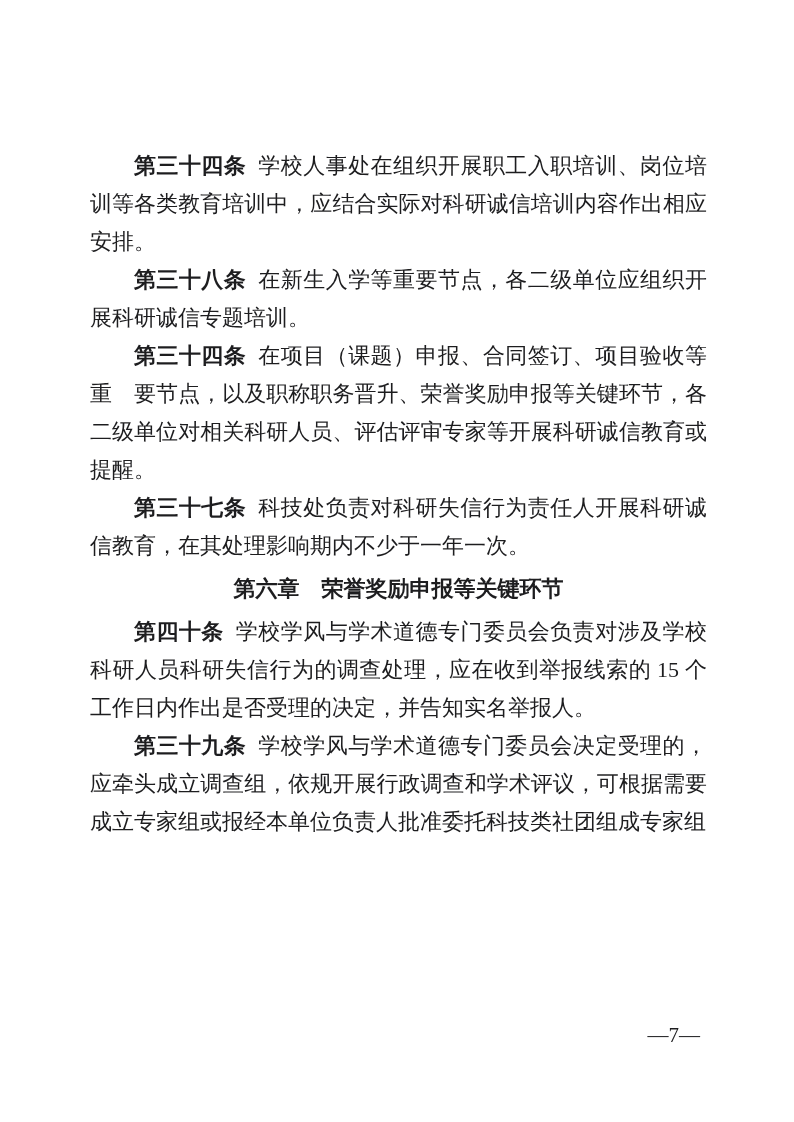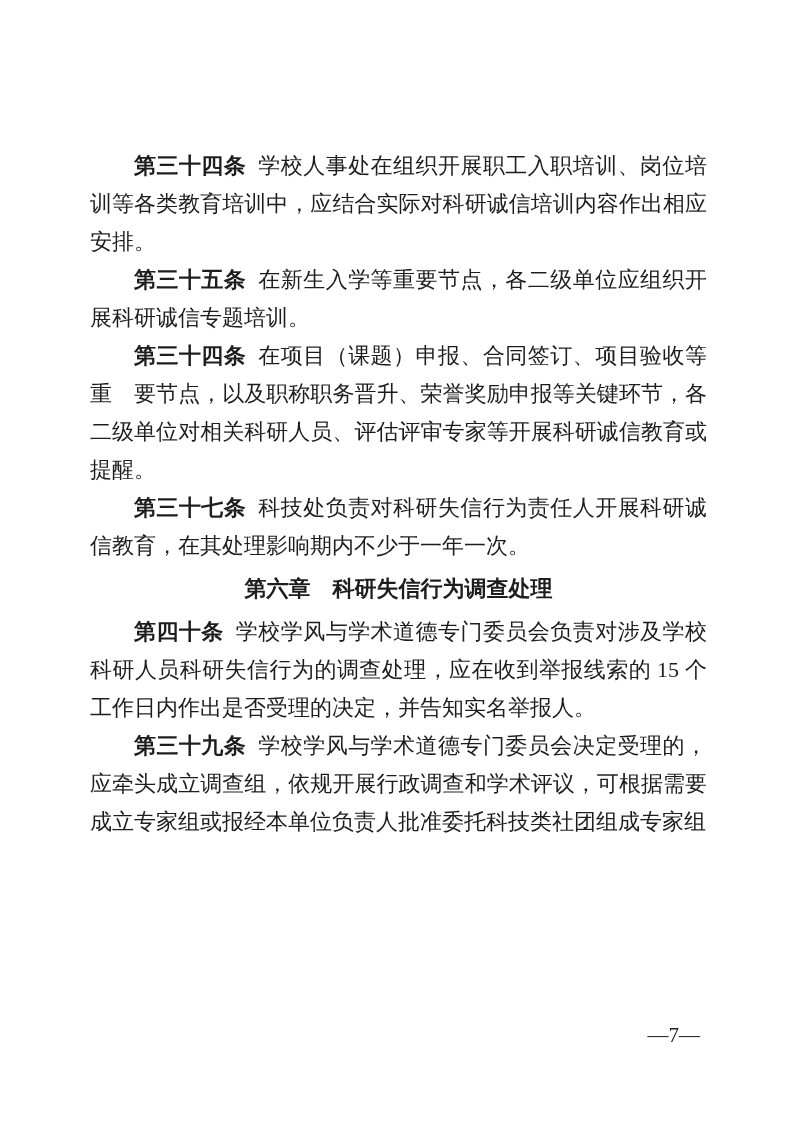--- a/index.html
+++ b/index.html
@@ -58,28 +58,28 @@
   }
 </style>
 </head>
 <body>
 
 <div class="doc-page">
   <main class="text-block">
 
     <p class="article"><span class="lead">第三十四条</span><span class="body-text">学校人事处在组织开展职工入职培训、岗位培训等各类教育培训中，应结合实际对科研诚信培训内容作出相应安排。</span></p>
 
-    <p class="article"><span class="lead">第三十五条</span><span class="body-text">在新生入学等重要节点，各二级单位应组织开展科研诚信专题培训。</span></p>
+    <p class="article"><span class="lead">第三十八条</span><span class="body-text">在新生入学等重要节点，各二级单位应组织开展科研诚信专题培训。</span></p>
 
     <p class="article"><span class="lead">第三十四条</span><span class="body-text">在项目（课题）申报、合同签订、项目验收等重　要节点，以及职称职务晋升、荣誉奖励申报等关键环节，各二级单位对相关科研人员、评估评审专家等开展科研诚信教育或提醒。</span></p>
 
     <p class="article"><span class="lead">第三十七条</span><span class="body-text">科技处负责对科研失信行为责任人开展科研诚信教育，在其处理影响期内不少于一年一次。</span></p>
 
 
-    <h2 class="chapter-heading">第六章　科研失信行为调查处理</h2>
+    <h2 class="chapter-heading">第六章　荣誉奖励申报等关键环节</h2>
 
     <p class="article"><span class="lead">第四十条</span><span class="body-text">学校学风与学术道德专门委员会负责对涉及学校科研人员科研失信行为的调查处理，应在收到举报线索的 15 个工作日内作出是否受理的决定，并告知实名举报人。</span></p>
 
     <p class="article"><span class="lead">第三十九条</span><span class="body-text">学校学风与学术道德专门委员会决定受理的，应牵头成立调查组，依规开展行政调查和学术评议，可根据需要成立专家组或报经本单位负责人批准委托科技类社团组成专家组</span></p>
 
   </main>
 
   <div class="page-number">—7—</div>
 </div>
 

